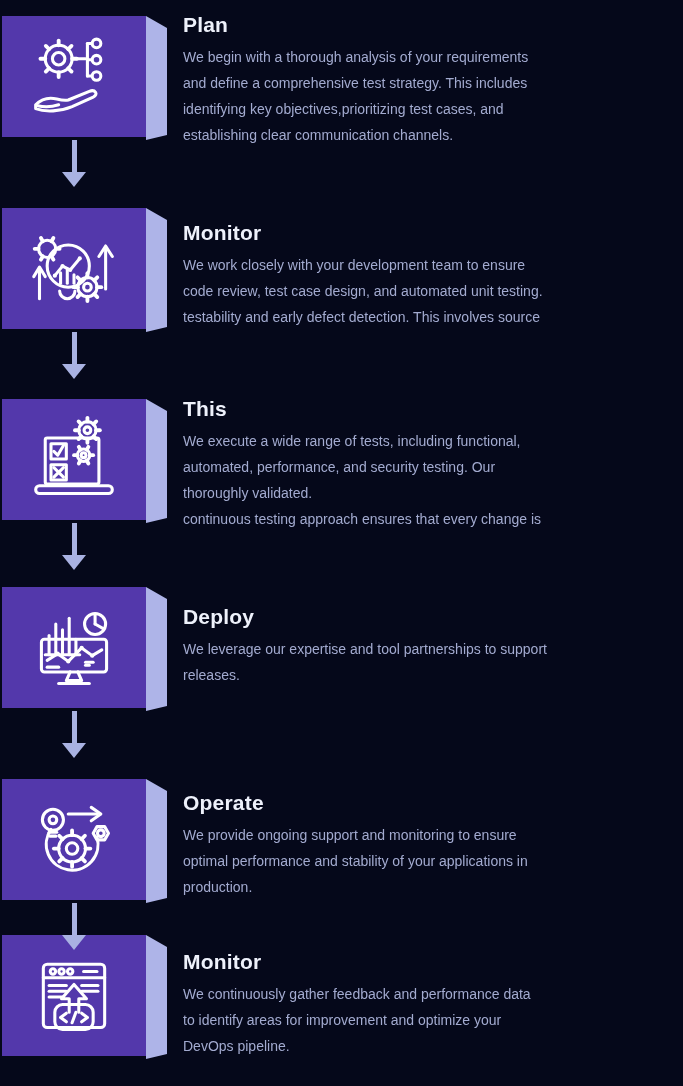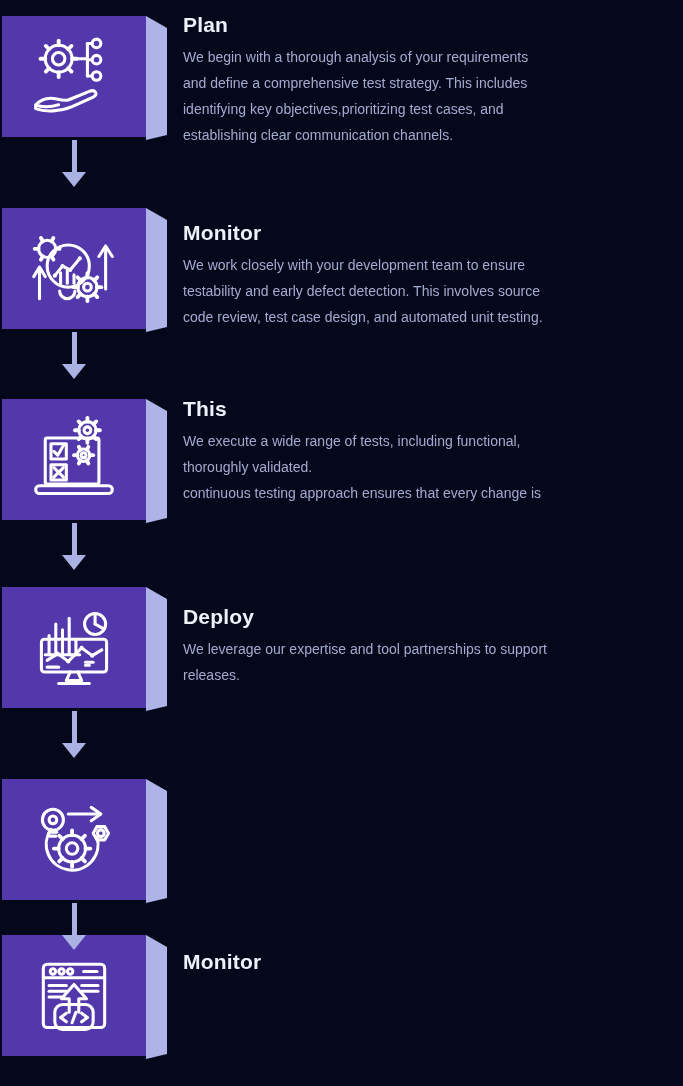--- a/index.html
+++ b/index.html
@@ -137,22 +137,22 @@
         <circle cx="44" cy="50" r="2.2"></circle>
           <circle cx="54" cy="38" r="2.2"></circle>
       </g>
     </svg>
   </div>
   <div class="sideface"></div>
   <div class="text">
     <div class="title">Monitor</div>
     <div class="desc">
       <div class="line">We work closely with your development team to ensure</div>
+      <div class="line">code review, test case design, and automated unit testing.</div>
       <div class="line">testability and early defect detection. This involves source</div>
-      <div class="line">code review, test case design, and automated unit testing.</div>
     </div>
   </div>
 </div>
 
 <div class="step">
   <div class="iconbox">
     <svg width="92" height="92" viewBox="0 0 96 96">
       <g class="icon-stroke">
         <rect x="18" y="26" width="56" height="48" rx="2"></rect>
         <rect x="8" y="76" width="80" height="8" rx="4"></rect>
@@ -182,20 +182,21 @@
         <line x1="54.8" y1="38.4" x2="53" y2="35.3"></line>
           <line x1="61.3" y1="38.4" x2="63" y2="35.3"></line>
       </g>
     </svg>
   </div>
   <div class="sideface"></div>
   <div class="text">
     <div class="title">This</div>
     <div class="desc">
       <div class="line">We execute a wide range of tests, including functional,</div>
+      <div class="line">automated, performance, and security testing. Our</div>
       <div class="line">thoroughly validated.</div>
       <div class="line">continuous testing approach ensures that every change is</div>
     </div>
   </div>
 </div>
 
 <div class="step">
   <div class="iconbox">
     <svg width="92" height="92" viewBox="0 0 96 96">
       <g class="icon-stroke">
@@ -256,20 +257,28 @@
         <line x1="46" y1="72" x2="46" y2="77"></line>
           <line x1="36.1" y1="67.9" x2="32.6" y2="71.4"></line>
         <line x1="32" y1="58" x2="27" y2="58"></line>
           <line x1="36.1" y1="48.1" x2="32.6" y2="44.6"></line>
         <line x1="46" y1="44" x2="46" y2="39"></line>
           <line x1="55.9" y1="48.1" x2="59.4" y2="44.6"></line>
       </g>
     </svg>
   </div>
   <div class="sideface"></div>
+  <div class="text">
+    <div class="title">Operate</div>
+    <div class="desc">
+      <div class="line">We provide ongoing support and monitoring to ensure</div>
+      <div class="line">optimal performance and stability of your applications in</div>
+      <div class="line">production.</div>
+    </div>
+  </div>
 </div>
 
 <div class="step">
   <div class="iconbox">
     <svg width="92" height="92" viewBox="0 0 96 96">
       <g class="icon-stroke">
         <rect x="16" y="16" width="64" height="66" rx="4"></rect>
         <line x1="16" y1="30" x2="80" y2="30"></line>
         <circle cx="26" cy="23.5" r="2.8"></circle>
           <circle cx="35" cy="23.5" r="2.8"></circle>
@@ -284,20 +293,25 @@
         <rect x="28" y="58" width="40" height="26" rx="8"></rect>
         <polyline points="40,67 34,71.5 40,76"></polyline>
         <polyline points="56,67 62,71.5 56,76"></polyline>
         <line x1="50" y1="66" x2="46" y2="77"></line>
       </g>
     </svg>
   </div>
   <div class="sideface"></div>
   <div class="text">
     <div class="title">Monitor</div>
+    <div class="desc">
+      <div class="line">We continuously gather feedback and performance data</div>
+      <div class="line">to identify areas for improvement and optimize your</div>
+      <div class="line">DevOps pipeline.</div>
+    </div>
   </div>
 </div>
 
 <div class="arrow">
     <div class="stem"></div>
     <div class="head"></div>
   </div>
 <div class="arrow">
     <div class="stem"></div>
     <div class="head"></div>

